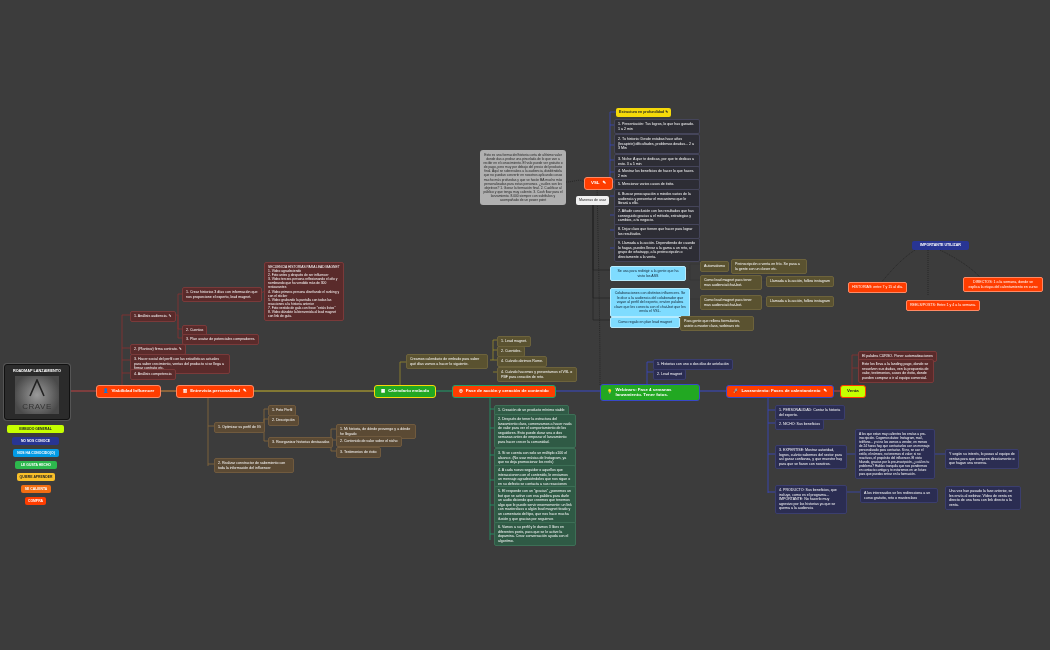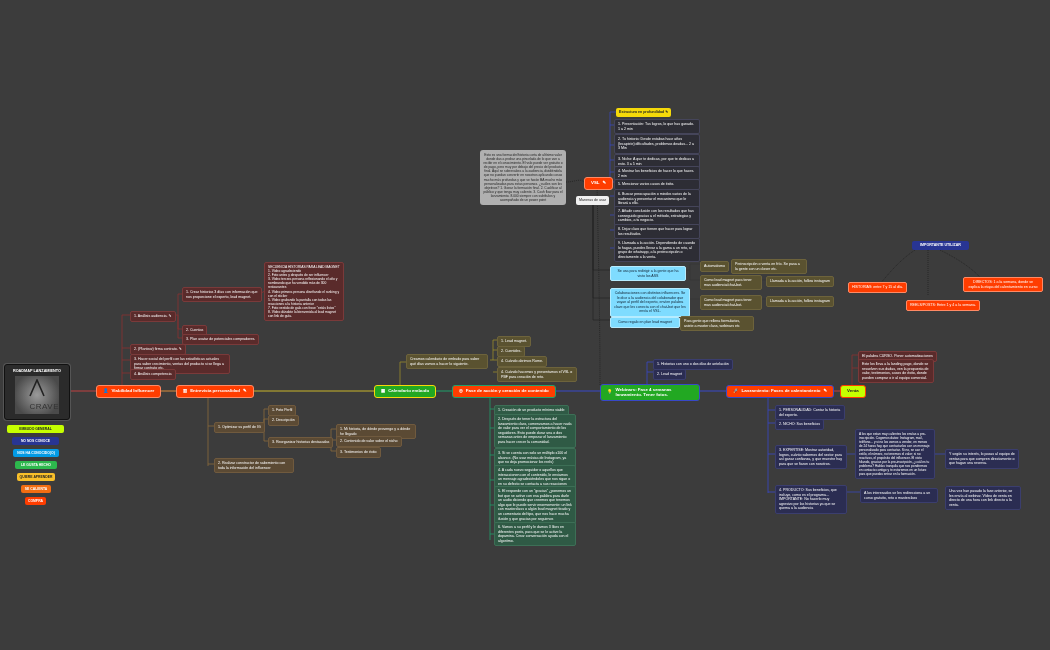--- a/index.html
+++ b/index.html
@@ -12,21 +12,21 @@
   .sub-olive{background:#5a5230;border:0.5px solid #6d633c;}
   .sub-green{background:#2f5a45;border:0.5px solid #3d6f56;}
   .sub-navy{background:#2b2d52;border:0.5px solid #3b3e6e;}
   .sub-dark{background:#2d2d35;border:0.5px solid #45455a;}
   .cyan{background:#7fdcff;color:#123;border:0.6px solid #b6ecff;}
   svg.lines{position:absolute;left:0;top:0;}
   .funnel{position:absolute;font-size:3.4px;font-weight:bold;text-align:center;border-radius:2px;padding:2px 0;box-sizing:border-box;}
   .logo{position:absolute;left:4px;top:364px;width:64px;height:54px;background:#2b2b2b;border:1px solid #111;border-radius:3px;box-shadow:0 0 0 1px #555;}
   .logo .t{font-size:3.8px;font-weight:bold;text-align:center;margin-top:4px;}
   .logo .img{margin:3px auto 0;width:44px;height:38px;background:radial-gradient(circle,#9a9a9a 0%,#4a4a4a 80%);position:relative;}
-  .logo .img .crave{position:absolute;bottom:3px;left:0;right:0;text-align:right;font-size:8px;color:#333;letter-spacing:0.5px;}
+  .logo .img .crave{position:absolute;bottom:3px;left:0;right:0;text-align:center;font-size:8px;color:#333;letter-spacing:0.5px;}
 </style>
 </head>
 <body>
 
 <svg class="lines" width="1050" height="650">
 
   <line x1="68" y1="391" x2="96" y2="391" stroke="#c04040" stroke-width="1"></line>
   <line x1="150" y1="391" x2="176" y2="391" stroke="#d98a3a" stroke-width="1"></line>
   <line x1="240" y1="391" x2="374" y2="391" stroke="#c9b52a" stroke-width="1"></line>
   <line x1="426" y1="391" x2="452" y2="391" stroke="#1fa06a" stroke-width="1"></line>

